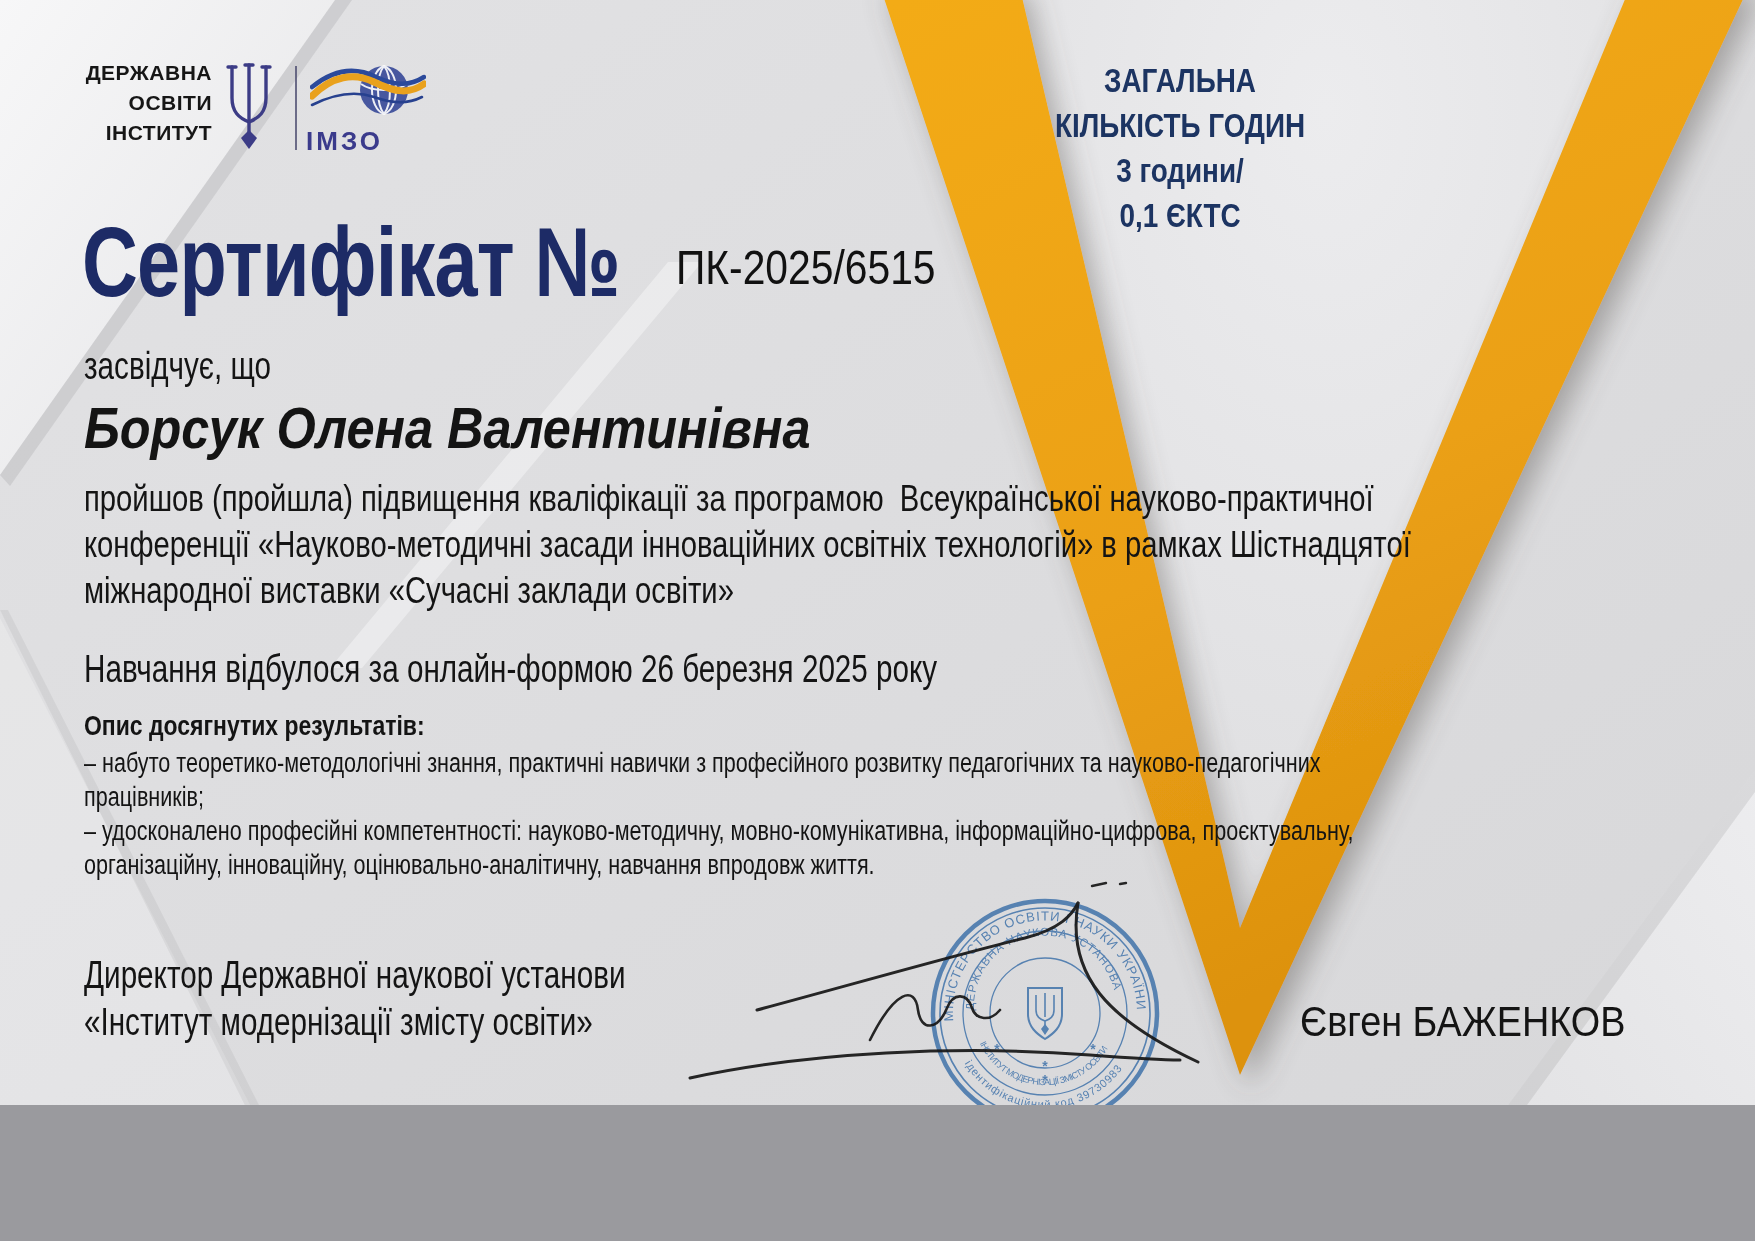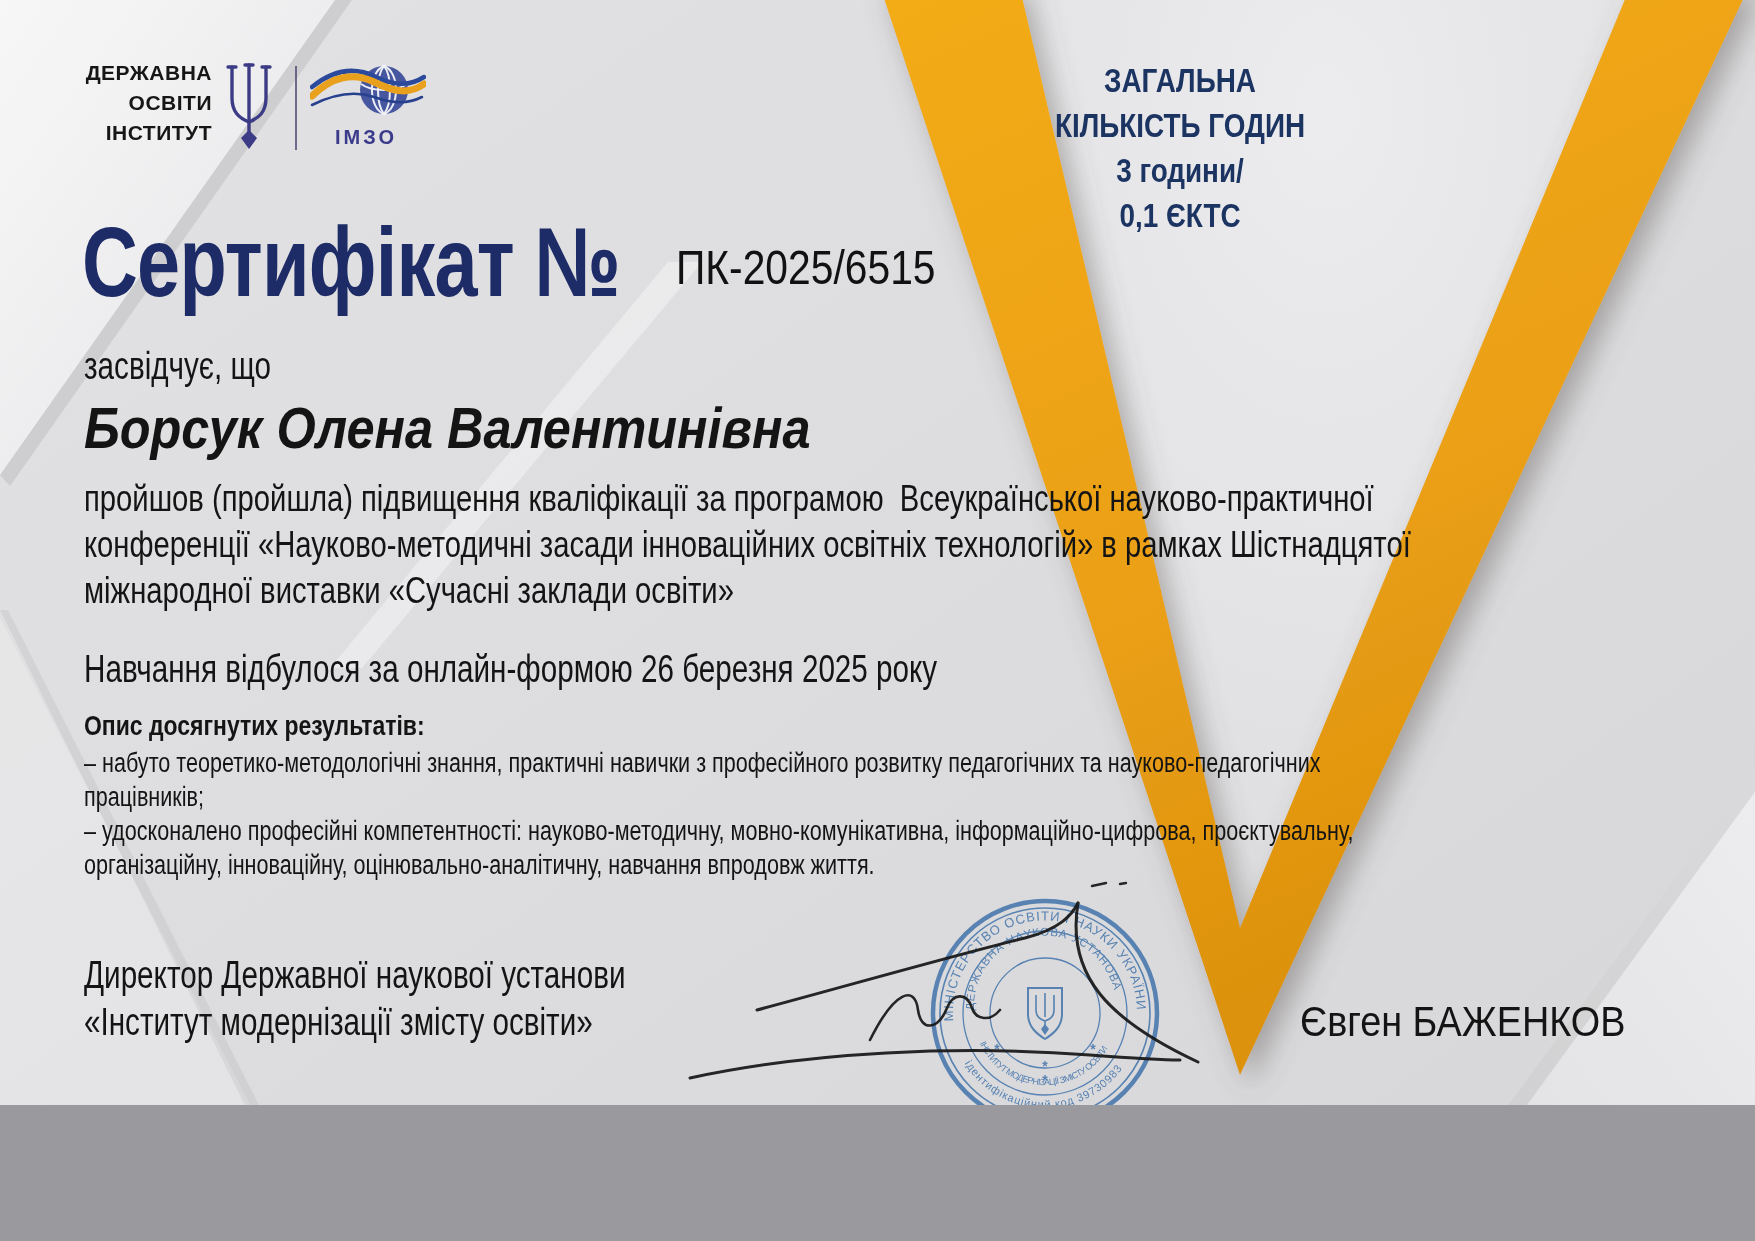--- a/index.html
+++ b/index.html
@@ -9,22 +9,22 @@
     background:#dcdcde;color:#141414;
     font-family:"Liberation Sans", sans-serif;
   }
   .abs{position:absolute;}
   .cond{transform-origin:0 0;}
   .prewrap{white-space:pre-wrap;}
   
   .org-left{left:62px;top:58px;width:150px;text-align:right;
     font-size:21px;line-height:30px;font-weight:bold;color:#161616;letter-spacing:.5px;}
   .divider{left:295px;top:66px;width:2px;height:84px;background:#44446a;opacity:.75;}
-  .imzo-label{left:306px;top:126px;width:120px;text-align:center;
-    font-size:20px;font-weight:bold;color:#3b3b8c;letter-spacing:3px;}
+  .imzo-label{left:306px;top:126px;width:120px;
+    font-size:26px;font-weight:bold;color:#3b3b8c;letter-spacing:3px;}
   .org-right{left:432px;top:60px;font-size:21px;line-height:28px;font-weight:bold;color:#161616;letter-spacing:.5px;}
   
   .hours{left:980px;top:58px;width:400px;text-align:center;
     font-size:34px;line-height:45px;font-weight:bold;color:#1c3462;
     transform:scaleX(.82);transform-origin:50% 0;}
   
   .title{left:82px;top:206px;font-size:98px;font-weight:800;color:#1d2b66;
     letter-spacing:-1px;transform:scaleX(.79);white-space:nowrap;}
   .cert-number{left:676px;top:240px;font-size:48px;color:#111;
     transform:scaleX(.85);white-space:nowrap;}

